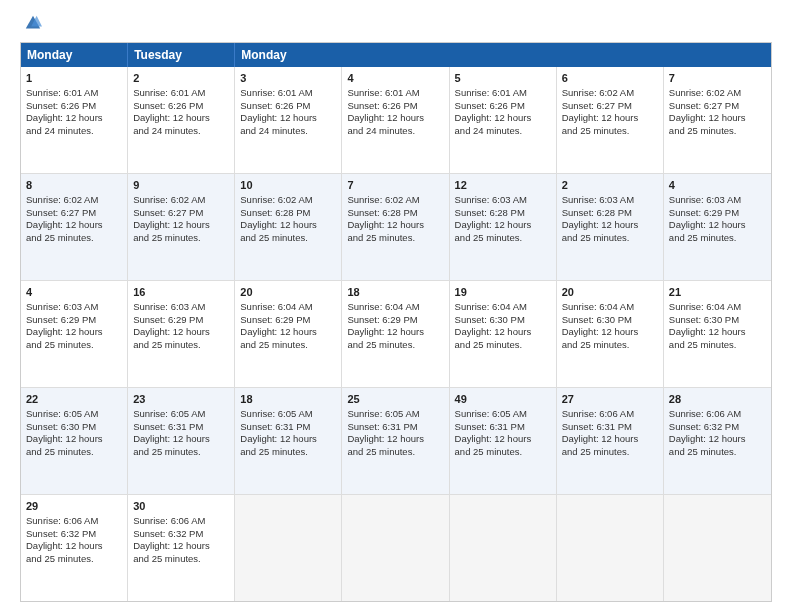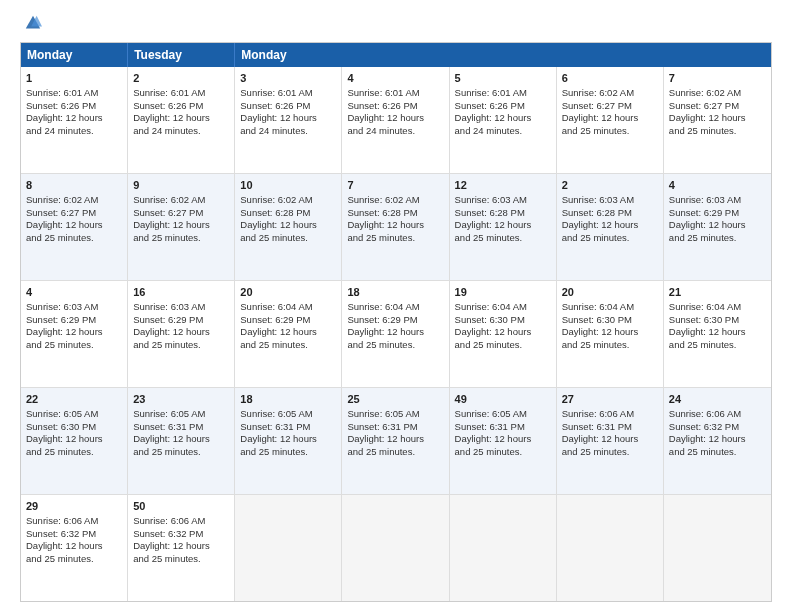--- a/index.html
+++ b/index.html
@@ -338,37 +338,37 @@
             <span style="display: block;">and 25 minutes.</span>
           </div>
           <div class="cal-cell">
             <span class="day-num">27</span>
             <span style="display: block;">Sunrise: 6:06 AM</span>
             <span style="display: block;">Sunset: 6:31 PM</span>
             <span style="display: block;">Daylight: 12 hours</span>
             <span style="display: block;">and 25 minutes.</span>
           </div>
           <div class="cal-cell">
-            <span class="day-num">24</span>
+            <span class="day-num">28</span>
             <span style="display: block;">Sunrise: 6:06 AM</span>
             <span style="display: block;">Sunset: 6:32 PM</span>
             <span style="display: block;">Daylight: 12 hours</span>
             <span style="display: block;">and 25 minutes.</span>
           </div>
         </div>
         <div class="cal-row">
           <div class="cal-cell">
             <span class="day-num">29</span>
             <span style="display: block;">Sunrise: 6:06 AM</span>
             <span style="display: block;">Sunset: 6:32 PM</span>
             <span style="display: block;">Daylight: 12 hours</span>
             <span style="display: block;">and 25 minutes.</span>
           </div>
           <div class="cal-cell">
-            <span class="day-num">50</span>
+            <span class="day-num">30</span>
             <span style="display: block;">Sunrise: 6:06 AM</span>
             <span style="display: block;">Sunset: 6:32 PM</span>
             <span style="display: block;">Daylight: 12 hours</span>
             <span style="display: block;">and 25 minutes.</span>
           </div>
           <div class="cal-cell empty"></div>
           <div class="cal-cell empty"></div>
           <div class="cal-cell empty"></div>
           <div class="cal-cell empty"></div>
           <div class="cal-cell empty"></div>

